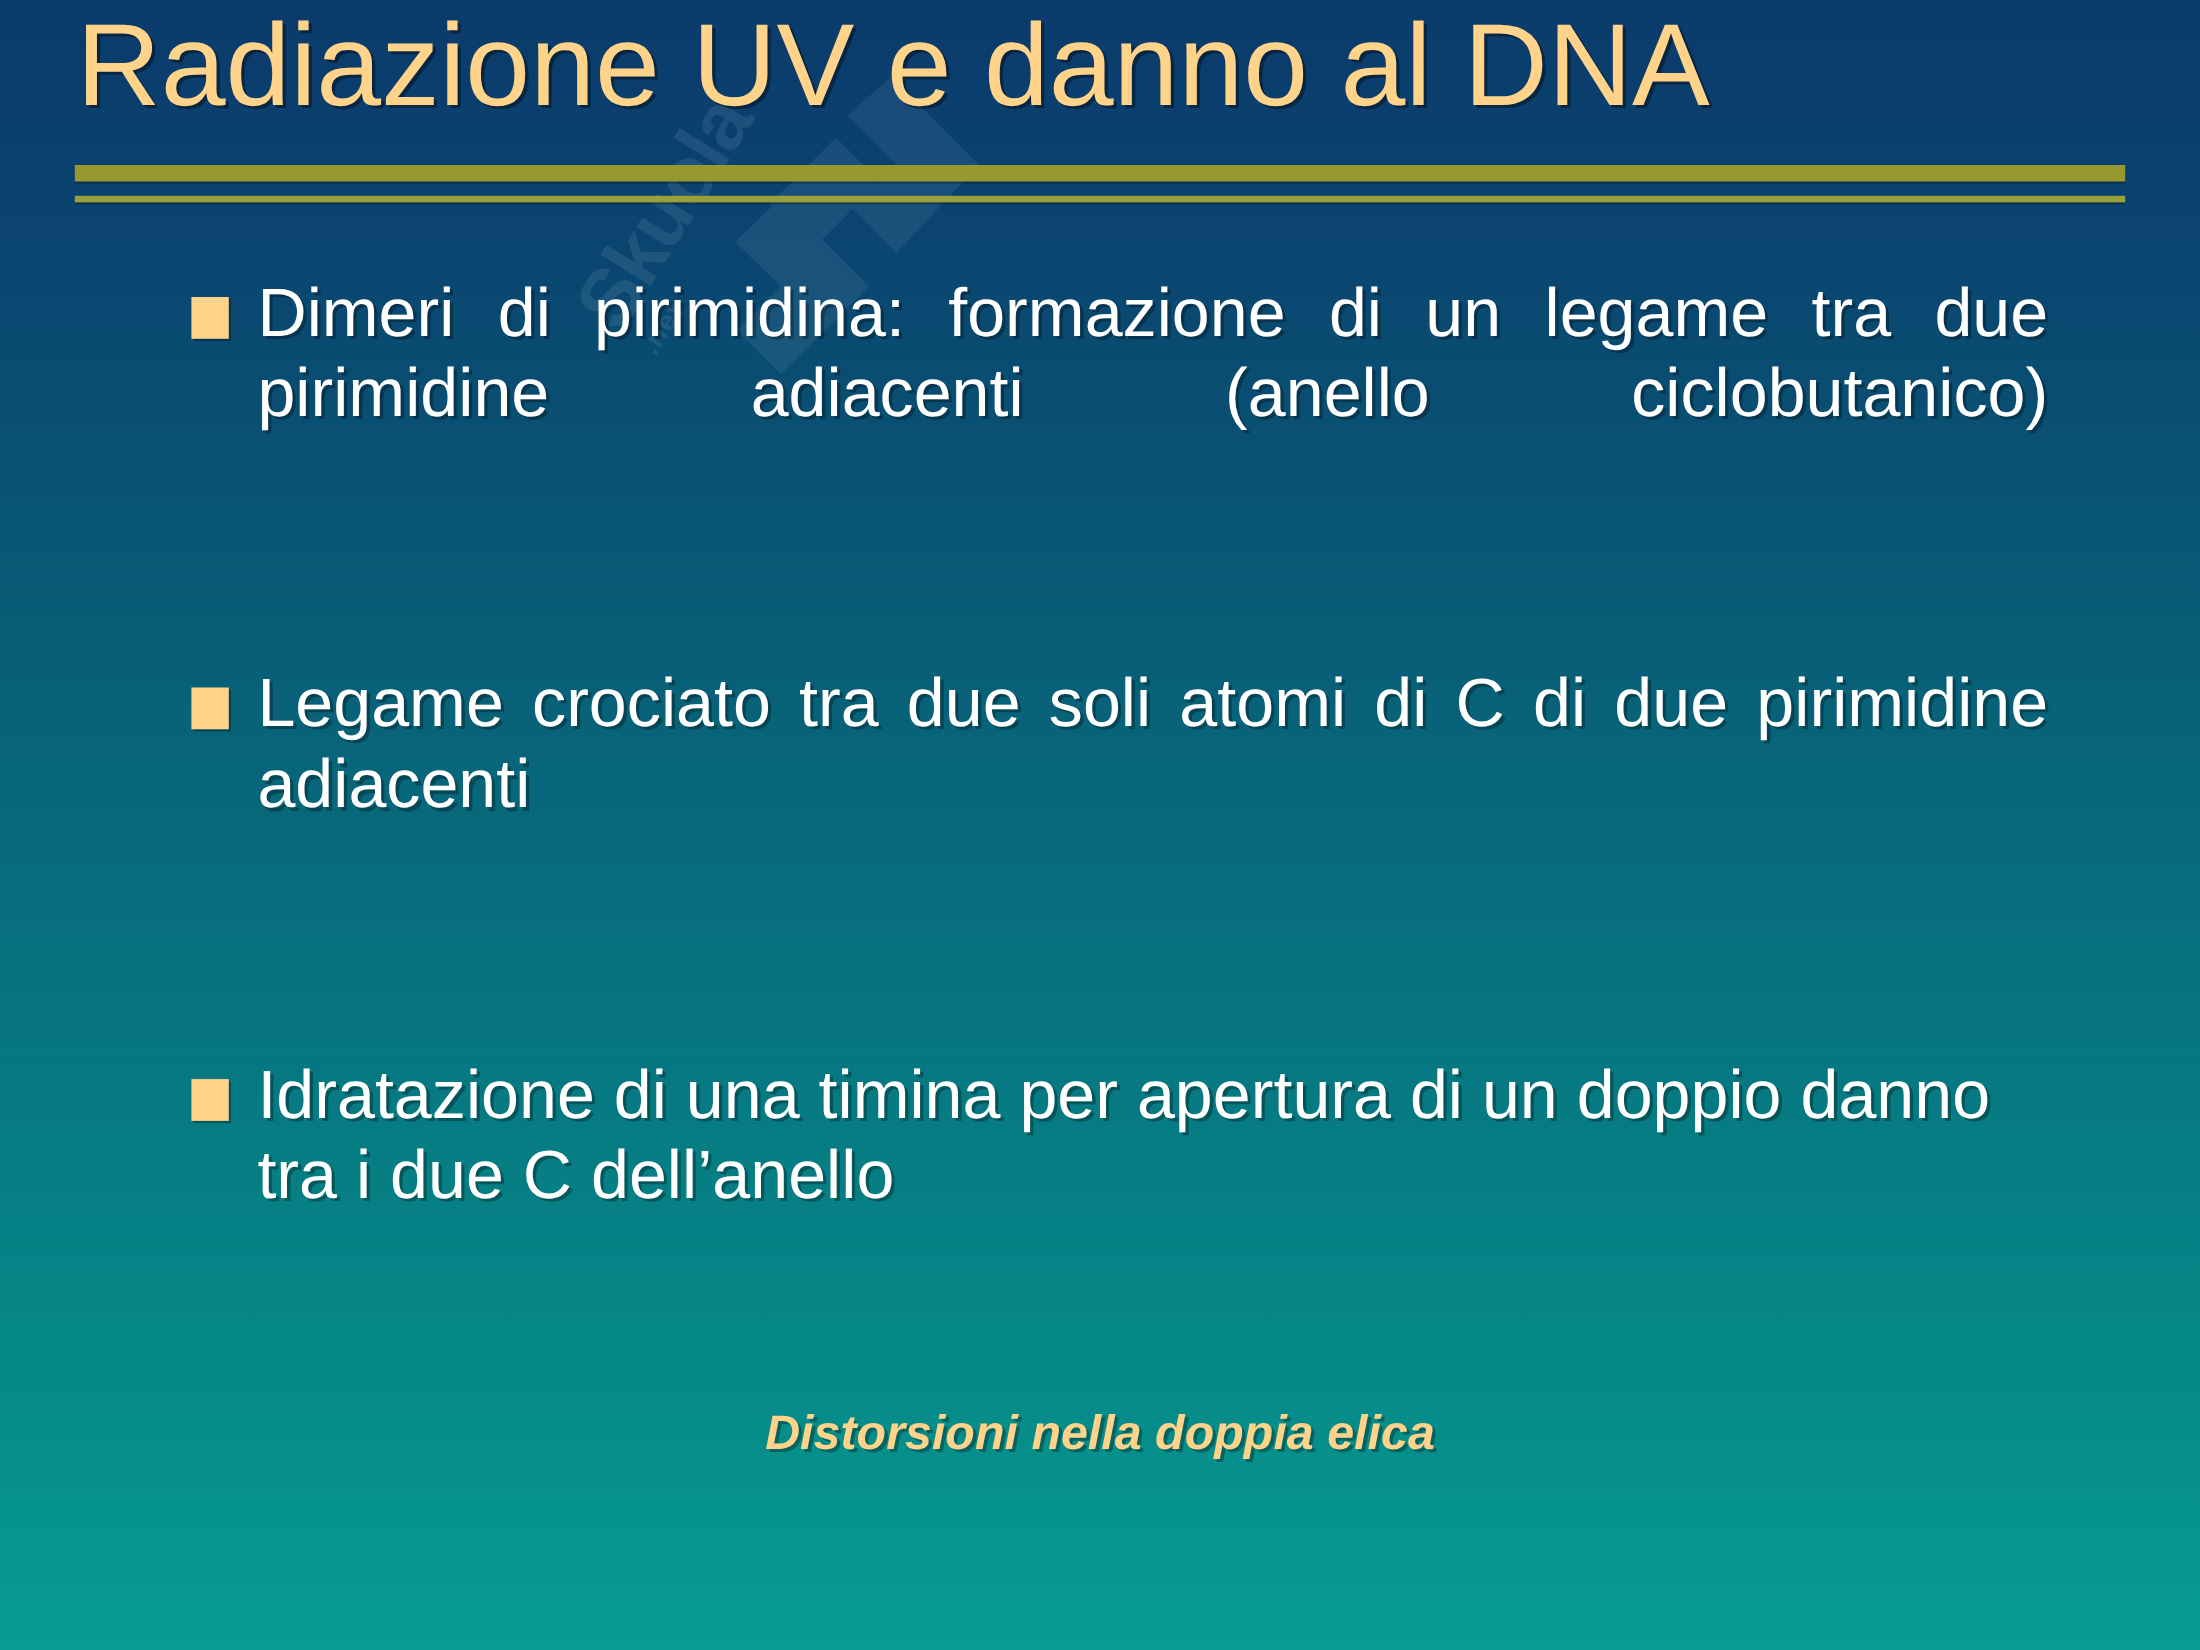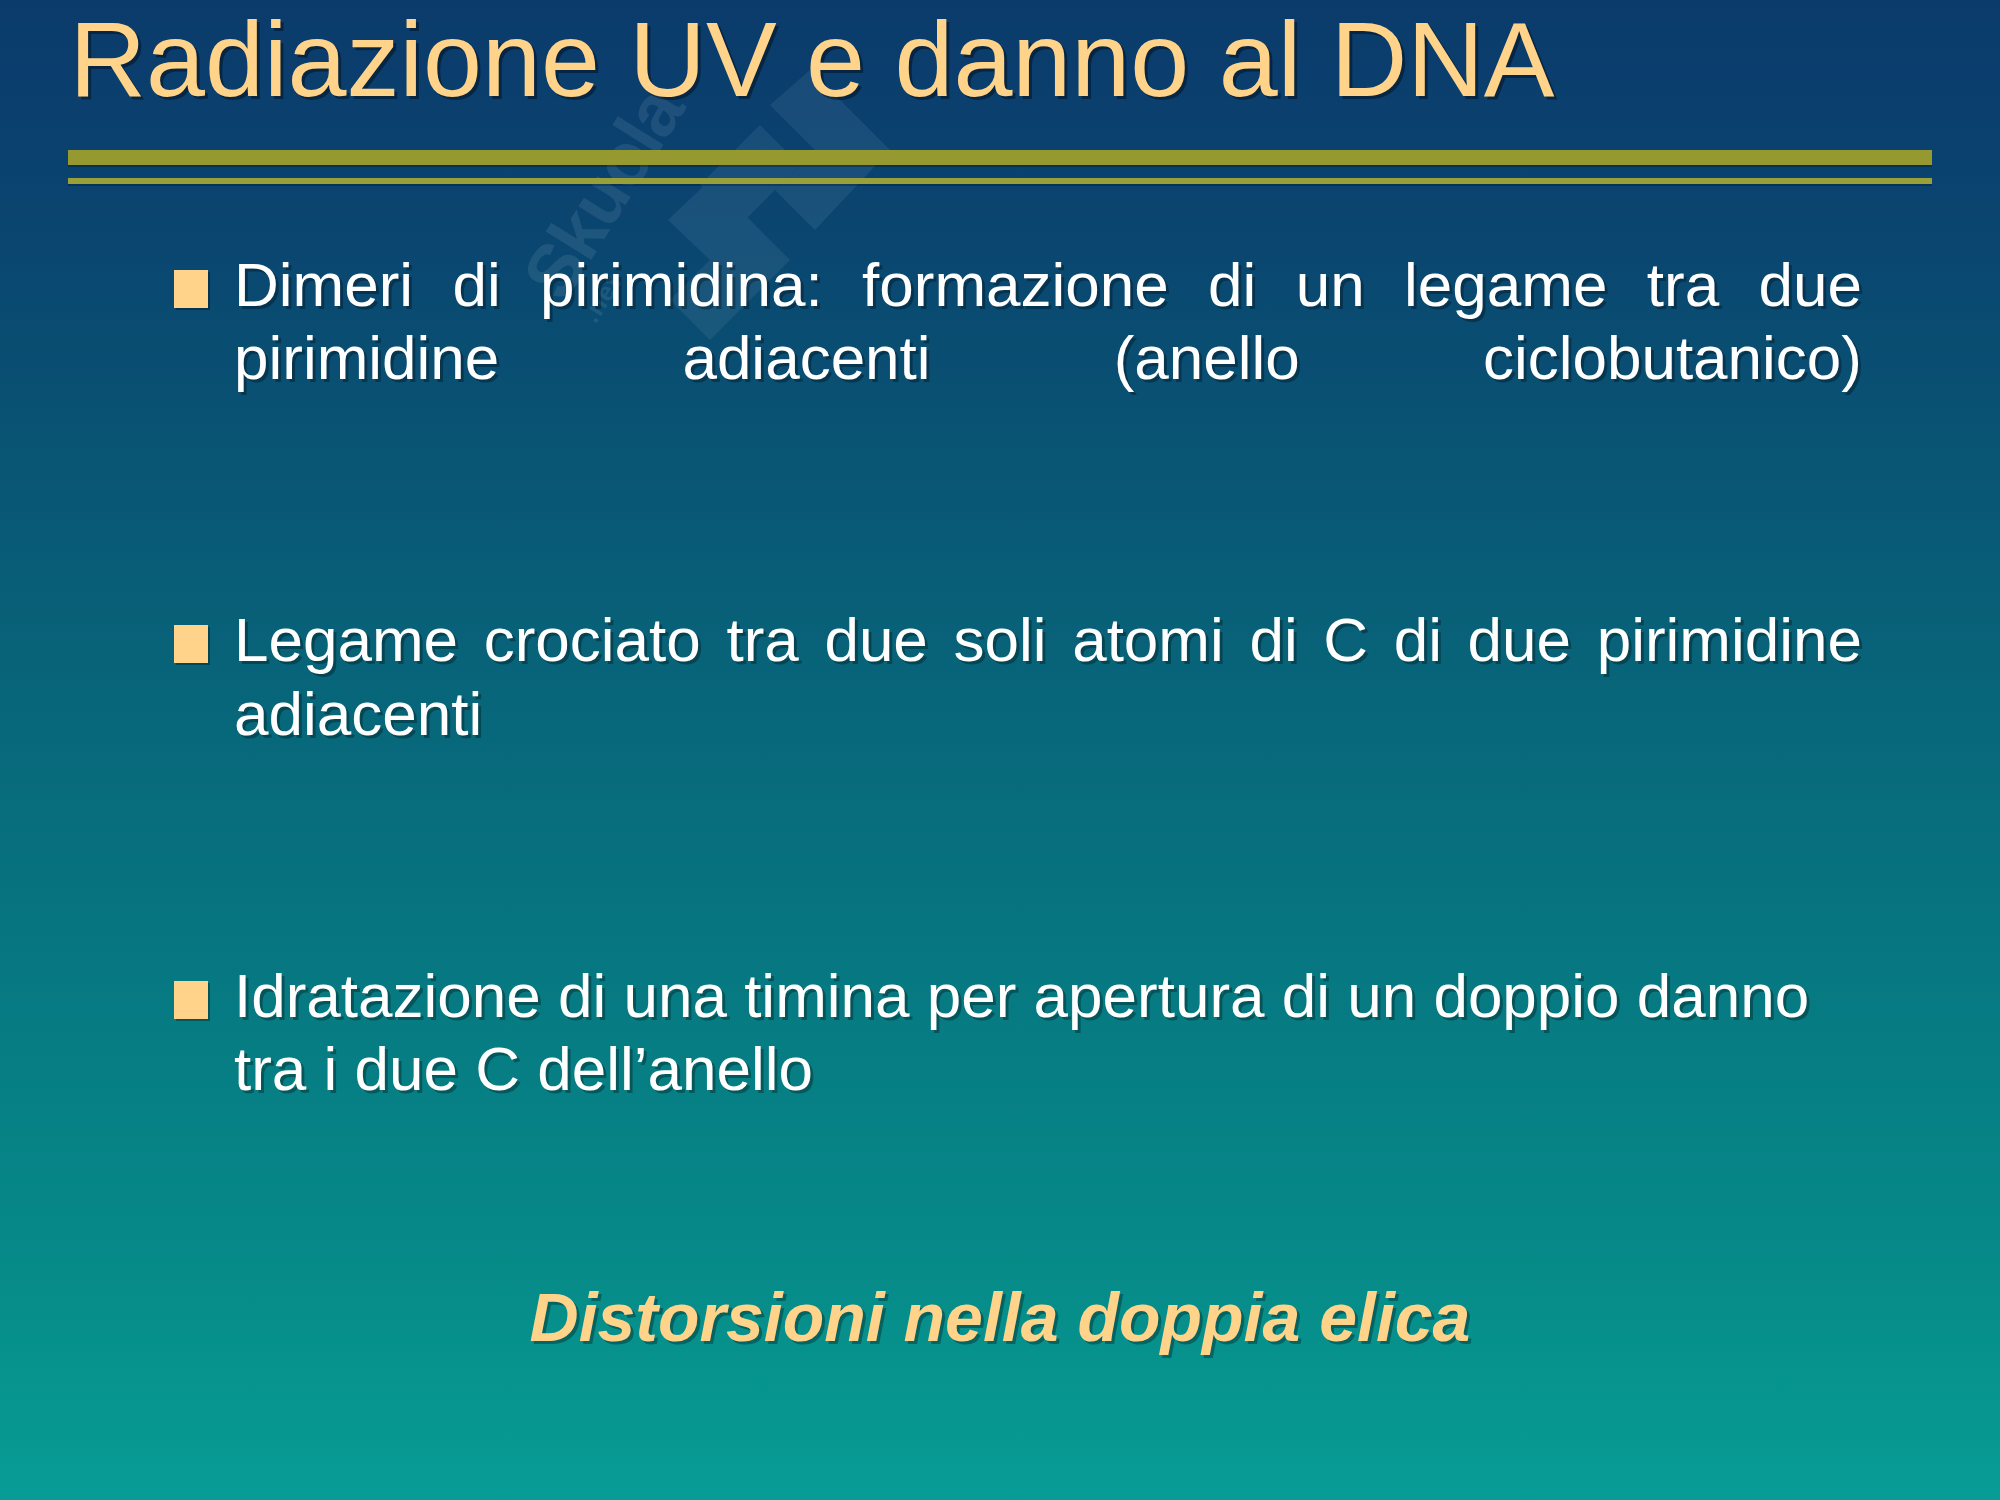--- a/index.html
+++ b/index.html
@@ -143,21 +143,21 @@
   .bullet-text.no-justify::after { content: none; }
 
   
   .conclusion {
     position: absolute;
     left: 0;
     top: 1278px;
     width: 2000px;
     text-align: center;
     color: #FFD389;
-    font-size: 68px;
+    font-size: 44px;
     font-weight: bold;
     font-style: italic;
     text-shadow: 3px 3px 0 rgba(0,0,0,0.30);
     white-space: nowrap;
   }
 </style>
 </head>
 <body>
 
 <div class="slide">

